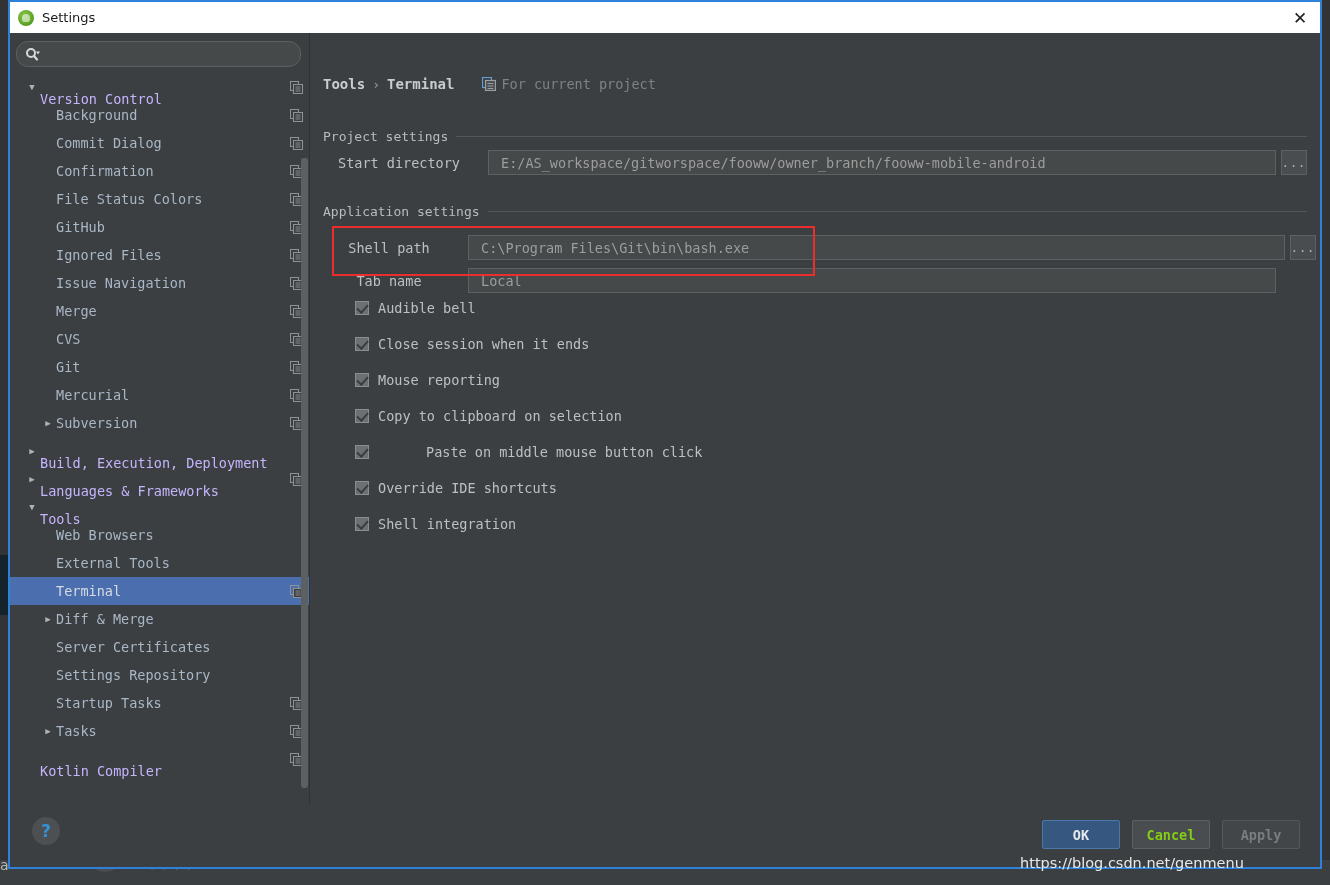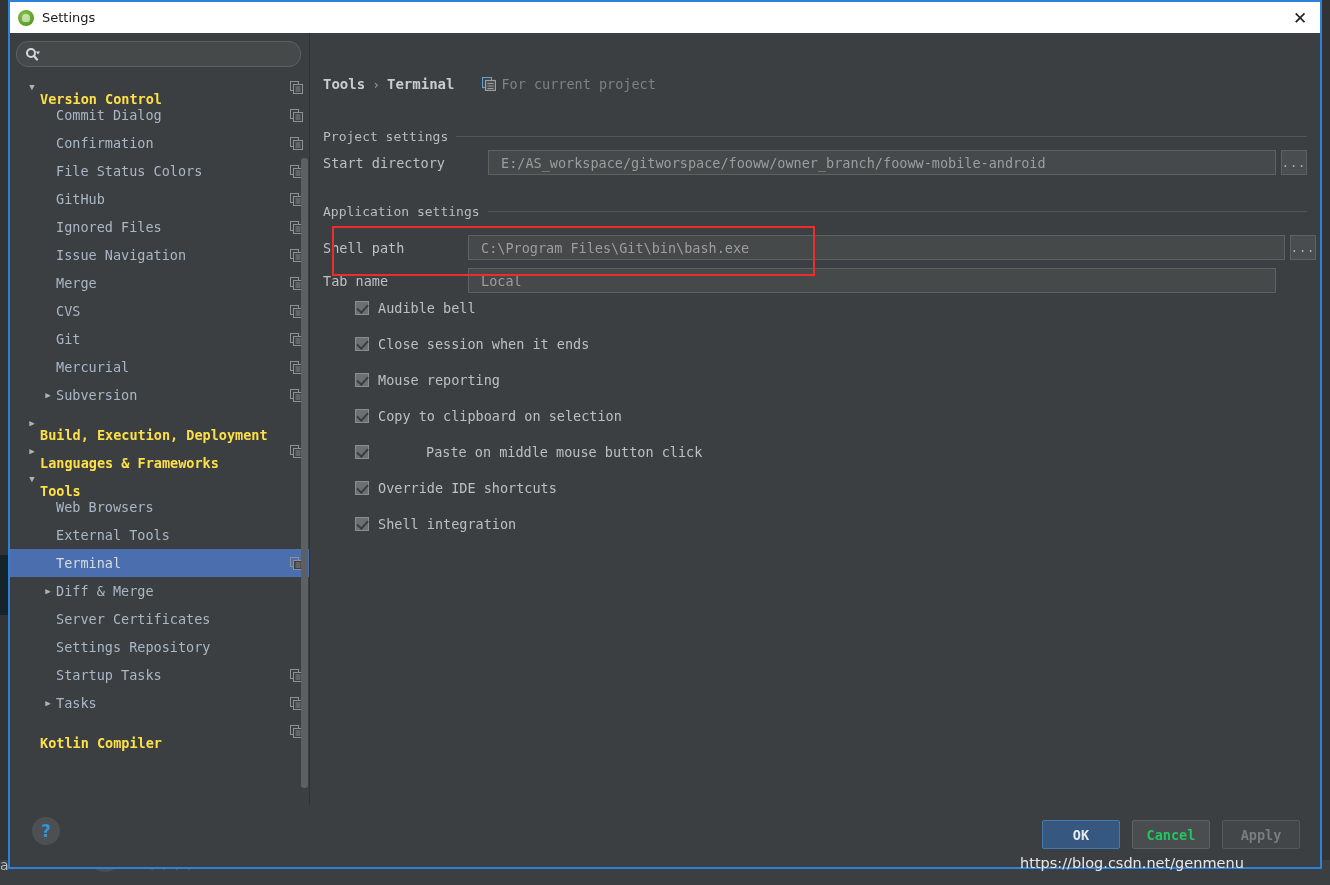--- a/index.html
+++ b/index.html
@@ -176,21 +176,21 @@
     box-sizing: border-box;
     position: relative;
   }
   .tree-row.selected { background: #4b6eaf; }
   .tree-label {
     color: #a9b7c6;
     white-space: nowrap;
     overflow: hidden;
     font-size: 13.5px;
   }
-  .tree-row.bold .tree-label { color: #fde047; font-weight: bold; margin-top: 24px; }
+  .tree-row.bold .tree-label { color: #c4b5fd; font-weight: normal; margin-top: 24px; }
   .tree-row.selected .tree-label { color: #d7dbe0; }
   .arrow {
     width: 16px;
     flex: 0 0 16px;
     display: flex;
     align-items: center;
     justify-content: center;
     color: #aeb2b5;
     font-size: 9px;
   }
@@ -245,21 +245,21 @@
   }
 
   .field-row {
     position: absolute;
     display: flex;
     align-items: center;
   }
   .field-label {
     color: #bcc0c3;
     font-size: 13.5px;
-    text-align: left;
+    text-align: center;
     white-space: nowrap;
   }
   .text-field {
     height: 25px;
     background: #45494a;
     border: 1px solid #5e6161;
     box-sizing: border-box;
     display: flex;
     align-items: center;
     padding: 0 12px;
@@ -347,21 +347,21 @@
     justify-content: center;
     cursor: pointer;
   }
   .dlg-btn {
     position: absolute;
     top: 15px;
     height: 29px;
     border: 1px solid #5e6161;
     border-radius: 2px;
     background: #4a4d4f;
-    color: #22c55e;
+    color: #84cc16;
     font-family: "DejaVu Sans Mono", monospace;
     font-size: 13.5px;
     font-weight: bold;
     display: flex;
     align-items: center;
     justify-content: center;
     cursor: pointer;
     box-sizing: border-box;
   }
   #ok-button {
@@ -425,20 +425,31 @@
           </svg>
           <input id="search-input" type="text" value="" placeholder="" style="">
         </div>
       </div>
 
       <div id="tree">
         <div id="tree-rows">
             <div class="tree-row bold indent0">
               <span class="arrow">▼</span>
               <span class="tree-label">Version Control</span>
+              <svg class="copy-icon" width="13" height="13" viewBox="0 0 13 13">
+                <rect x="0.5" y="0.5" width="8" height="9" fill="none" stroke="#8e9295" stroke-width="1"></rect>
+                <rect x="3.5" y="3.5" width="9" height="9" fill="#3c3f41" stroke="#8e9295" stroke-width="1"></rect>
+                <line x1="5.5" y1="6" x2="10.5" y2="6" stroke="#8e9295" stroke-width="0.9"></line>
+                <line x1="5.5" y1="8" x2="10.5" y2="8" stroke="#8e9295" stroke-width="0.9"></line>
+                <line x1="5.5" y1="10" x2="10.5" y2="10" stroke="#8e9295" stroke-width="0.9"></line>
+              </svg>
+            </div>
+            <div class="tree-row indent1">
+              <span class="spacer16"></span>
+              <span class="tree-label">Background</span>
               <svg class="copy-icon" width="13" height="13" viewBox="0 0 13 13">
                 <rect x="0.5" y="0.5" width="8" height="9" fill="none" stroke="#8e9295" stroke-width="1"></rect>
                 <rect x="3.5" y="3.5" width="9" height="9" fill="#3c3f41" stroke="#8e9295" stroke-width="1"></rect>
                 <line x1="5.5" y1="6" x2="10.5" y2="6" stroke="#8e9295" stroke-width="0.9"></line>
                 <line x1="5.5" y1="8" x2="10.5" y2="8" stroke="#8e9295" stroke-width="0.9"></line>
                 <line x1="5.5" y1="10" x2="10.5" y2="10" stroke="#8e9295" stroke-width="0.9"></line>
               </svg>
             </div>
             <div class="tree-row indent1">
               <span class="spacer16"></span>

